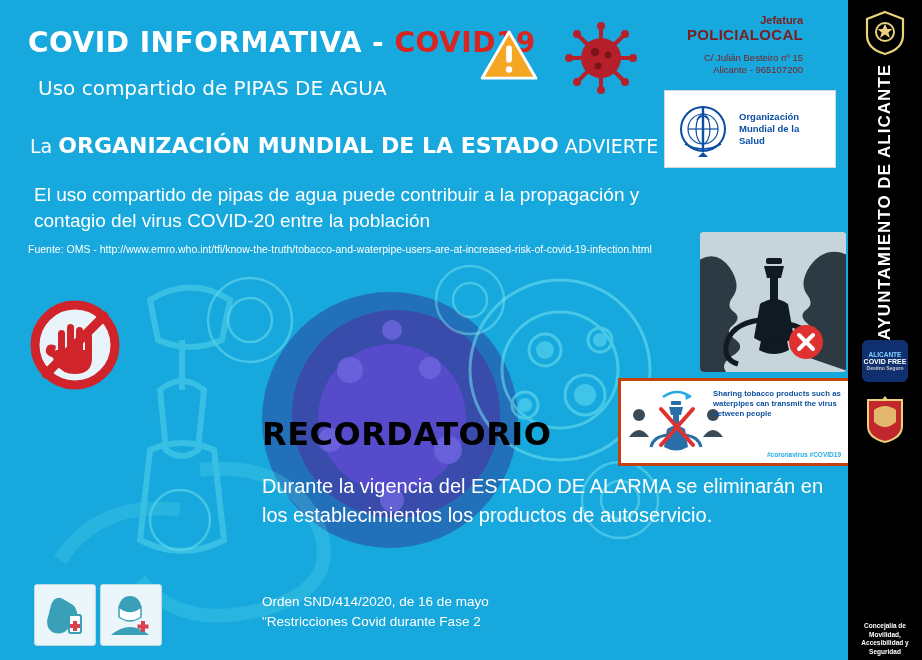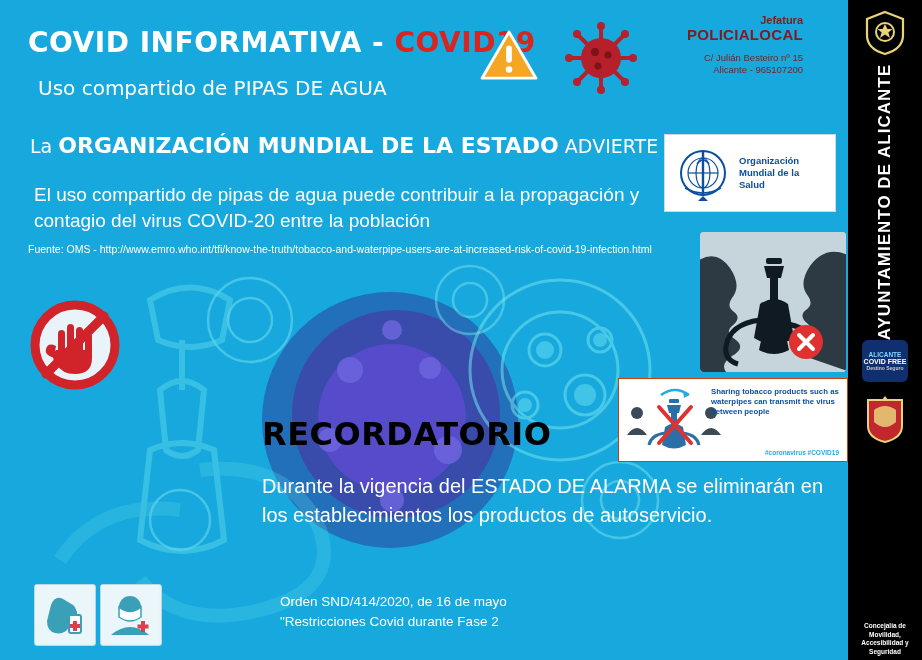--- a/index.html
+++ b/index.html
@@ -82,40 +82,40 @@
     position:absolute;left:663px;top:14px;width:140px;text-align:right;color:#7f1d1d;
   }
   .police-head .l1{font-size:11px;font-weight:bold;}
   .police-head .l2{font-size:15px;font-weight:bold;letter-spacing:.3px;}
   .police-head .l3{font-size:9.5px;margin-top:9px;line-height:1.25;}
 
   
   .oms-box{
     position:absolute;left:664px;top:90px;width:172px;height:78px;
     background:#fff;border:1px solid #cfd8dc;
-    display:flex;align-items:center;gap:6px;padding:16px 8px;box-sizing:border-box;margin-top:44px;
+    display:flex;align-items:center;gap:6px;padding:16px 8px;box-sizing:border-box;
   }
   .oms-text{color:#0c4ea2;font-size:9.5px;font-weight:bold;line-height:1.25;}
 
   
   .warn{position:absolute;left:480px;top:30px;width:58px;height:52px;}
 
   
   .virus-top{position:absolute;left:565px;top:22px;width:72px;height:72px;}
 
   
   .photo{
     position:absolute;left:700px;top:232px;width:146px;height:140px;
     background:#c9d6dd;border-radius:4px;overflow:hidden;
   }
 
   
   .share-card{
     position:absolute;left:618px;top:378px;width:228px;height:82px;
-    background:#fff;border:1px solid #c2410c;
+    background:#fff;border:3px solid #c2410c;
   }
   .share-card .sc-title{
     position:absolute;right:8px;top:8px;width:128px;
     color:#0b4f9e;font-size:7.8px;font-weight:bold;line-height:1.3;text-align:left;
   }
   .share-card .sc-tags{
     position:absolute;right:8px;bottom:5px;color:#27a9e1;font-size:6.5px;font-weight:bold;
   }
 
   
@@ -126,21 +126,21 @@
     position:absolute;left:262px;top:415px;
     color:#000000;font-size:32px;font-weight:bold;
     font-family:"DejaVu Sans", sans-serif;letter-spacing:.5px;
   }
   .recordatorio-body{
     position:absolute;left:262px;top:472px;width:590px;
     color:#fff;font-size:20px;line-height:1.45;
   }
   .orden{
     position:absolute;left:262px;top:592px;width:480px;
-    color:#fff;font-size:13.5px;line-height:1.45;margin-left:18px;
+    color:#fff;font-size:13.5px;line-height:1.45;
   }
 
   
   .picto{
     position:absolute;bottom:14px;width:60px;height:60px;
     background:#e8f4f8;border:1px solid #bcd9e3;border-radius:3px;
   }
   .picto.p1{left:34px;}
   .picto.p2{left:100px;}
 </style>

